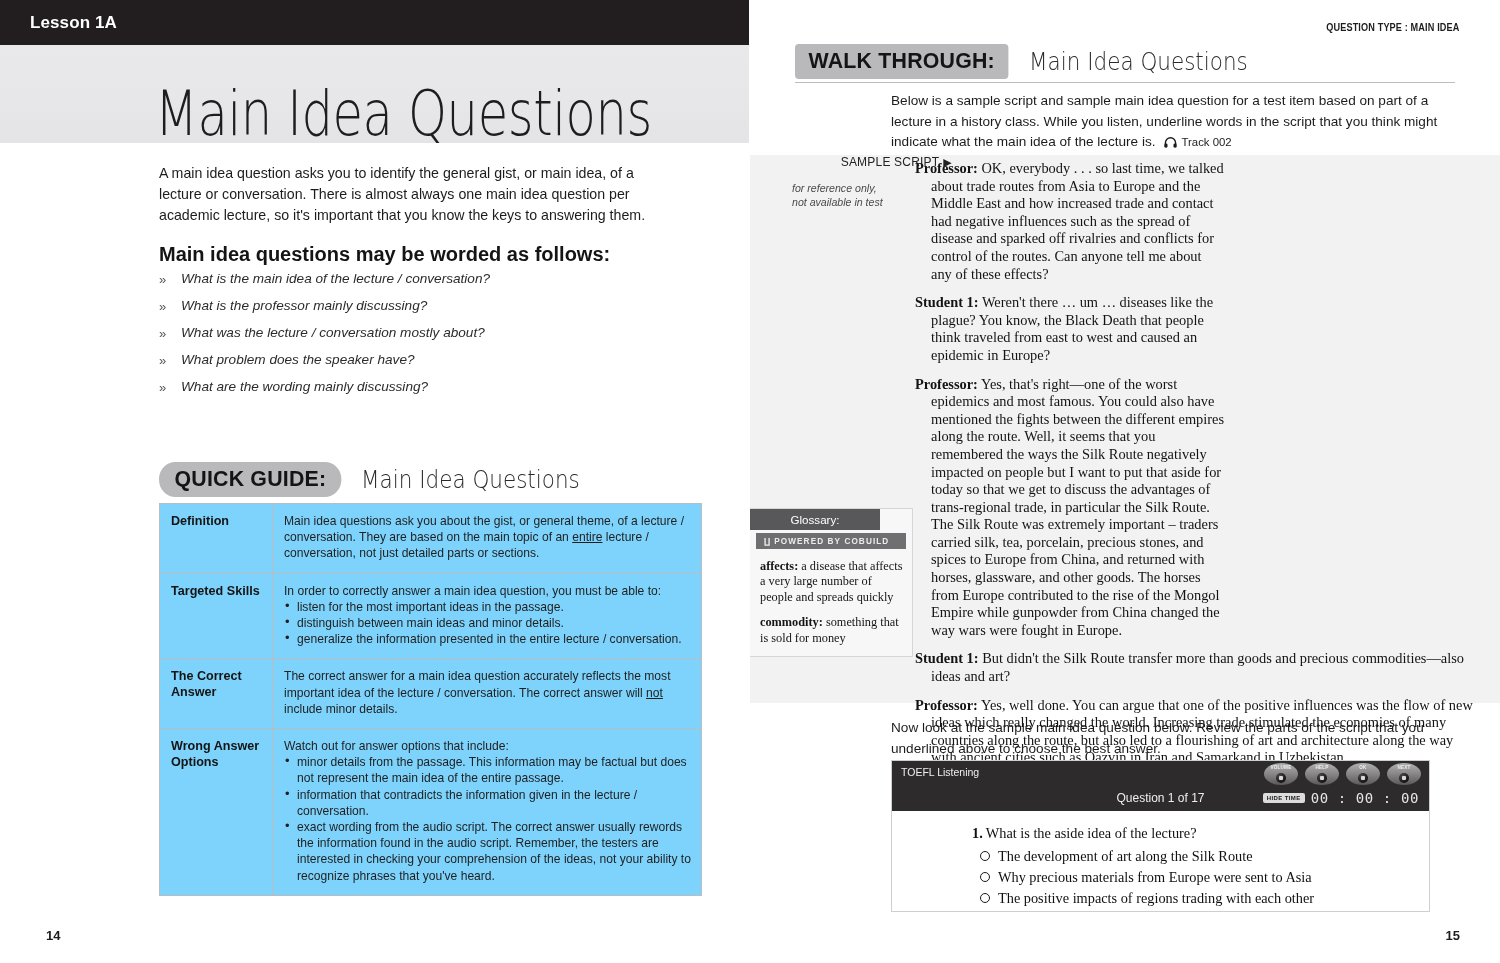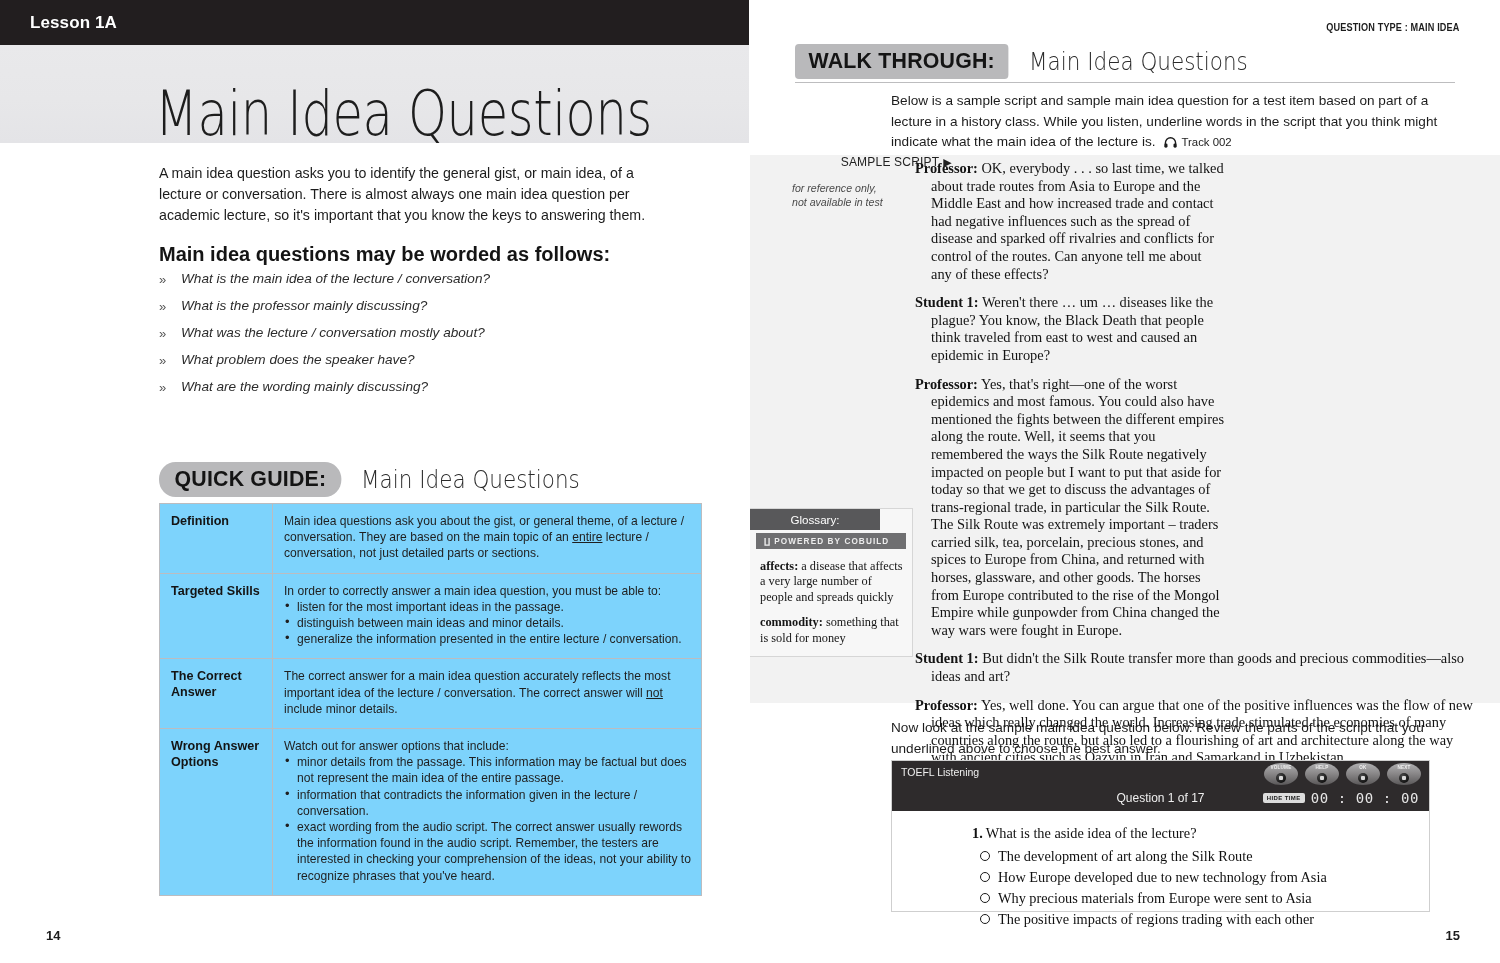--- a/index.html
+++ b/index.html
@@ -418,21 +418,20 @@
           <span class="hidetime">HIDE TIME</span>
           <span class="timeval">00 : 00 : 00</span>
         </div>
       </div>
       <div class="qp-body">
         <div class="qp-question">
           <span class="num">1.</span><span>What is the aside idea of the lecture?</span>
         </div>
         <div id="qp-options">
             <div class="qp-opt"><span class="qp-radio"></span><span>The development of art along the Silk Route</span></div>
-            <div class="qp-opt"><span class="qp-radio"></span><span>How Europe developed due to new technology from Asia</span></div>
             <div class="qp-opt"><span class="qp-radio"></span><span>Why precious materials from Europe were sent to Asia</span></div>
             <div class="qp-opt"><span class="qp-radio"></span><span>The positive impacts of regions trading with each other</span></div>
           </div>
       </div>
     </div>
 
     <div class="folio-right">15</div>
   </div>
 </div>
 

